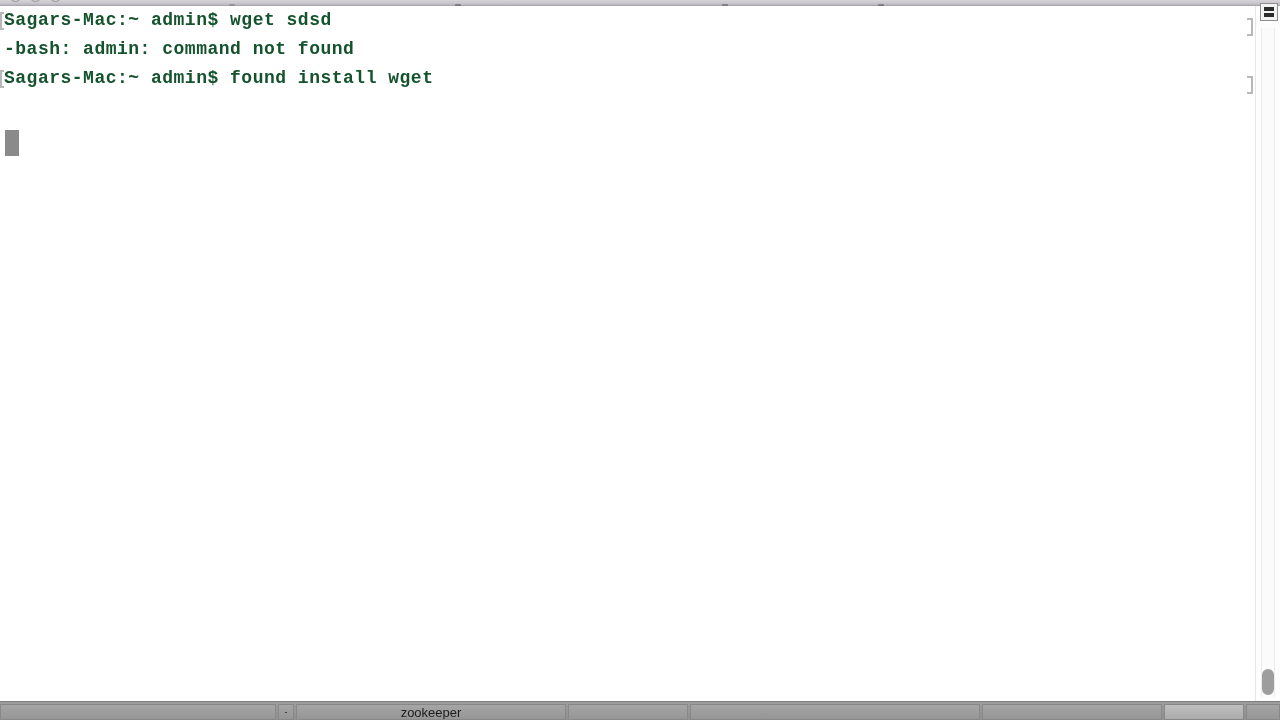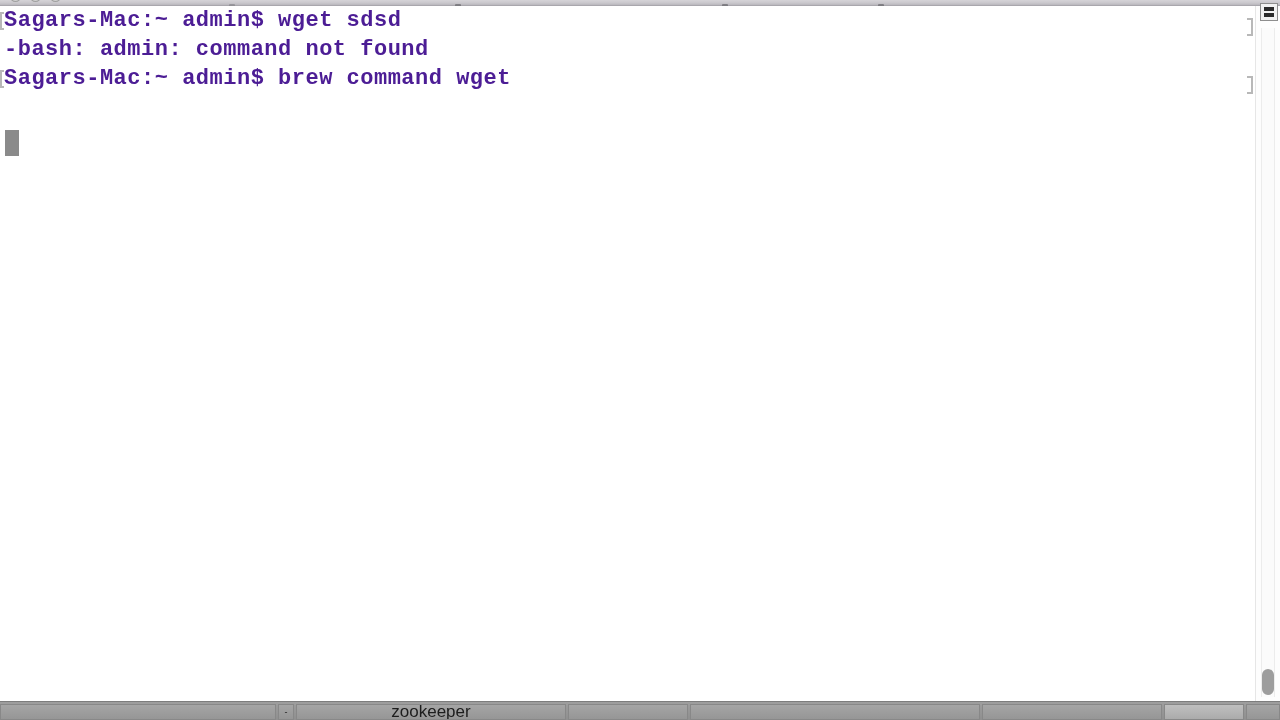--- a/index.html
+++ b/index.html
@@ -85,24 +85,24 @@
     height: 695px;
     background: #ffffff;
     overflow: hidden;
   }
 
   .term-line {
     position: relative;
     height: 29px;
     line-height: 29px;
     font-family: "Liberation Mono", "DejaVu Sans Mono", monospace;
-    font-size: 22px;
+    font-size: 18px;
     font-weight: 700;
     letter-spacing: 0.5px;
-    color: #4c1d95;
+    color: #14532d;
     white-space: pre;
     padding-left: 4px;
     box-sizing: border-box;
   }
 
   
   .term-line.prompt::before {
     content: "";
     position: absolute;
     left: 0;
@@ -205,21 +205,21 @@
     box-sizing: border-box;
   }
   .tb-cell {
     position: absolute;
     top: 2px;
     height: 16px;
     background: linear-gradient(180deg, #a5a5a5 0%, #969696 100%);
     border: 1px solid #888888;
     box-sizing: border-box;
     font-family: "Liberation Sans", sans-serif;
-    font-size: 17px;
+    font-size: 13px;
     color: #1d1d1d;
     display: flex;
     align-items: center;
     justify-content: center;
     overflow: hidden;
     white-space: nowrap;
   }
   .tb-cell.seg-a   { left: 0;    width: 276px; }
   .tb-cell.seg-b   { left: 278px; width: 16px; font-size: 9px; }
   .tb-cell.seg-c   { left: 296px; width: 270px; }
@@ -252,21 +252,21 @@
       <div class="tb-artifact" style="left:878px;"></div>
       <div class="tb-artifact" style="left:229px; background:#8b898f;"></div>
     </div>
 
     <div class="term-body">
 
       <div class="term-line prompt">Sagars-Mac:~ admin$ wget sdsd</div>
 
       <div class="term-line">-bash: admin: command not found</div>
 
-      <div class="term-line prompt">Sagars-Mac:~ admin$ brew command wget</div>
+      <div class="term-line prompt">Sagars-Mac:~ admin$ found install wget</div>
 
 
       <div class="cursor-block"></div>
 
       <div class="right-mark m1"></div>
       <div class="right-mark m2"></div>
     </div>
 
     <div class="scroll-gutter">
       <div class="scroll-track"></div>

